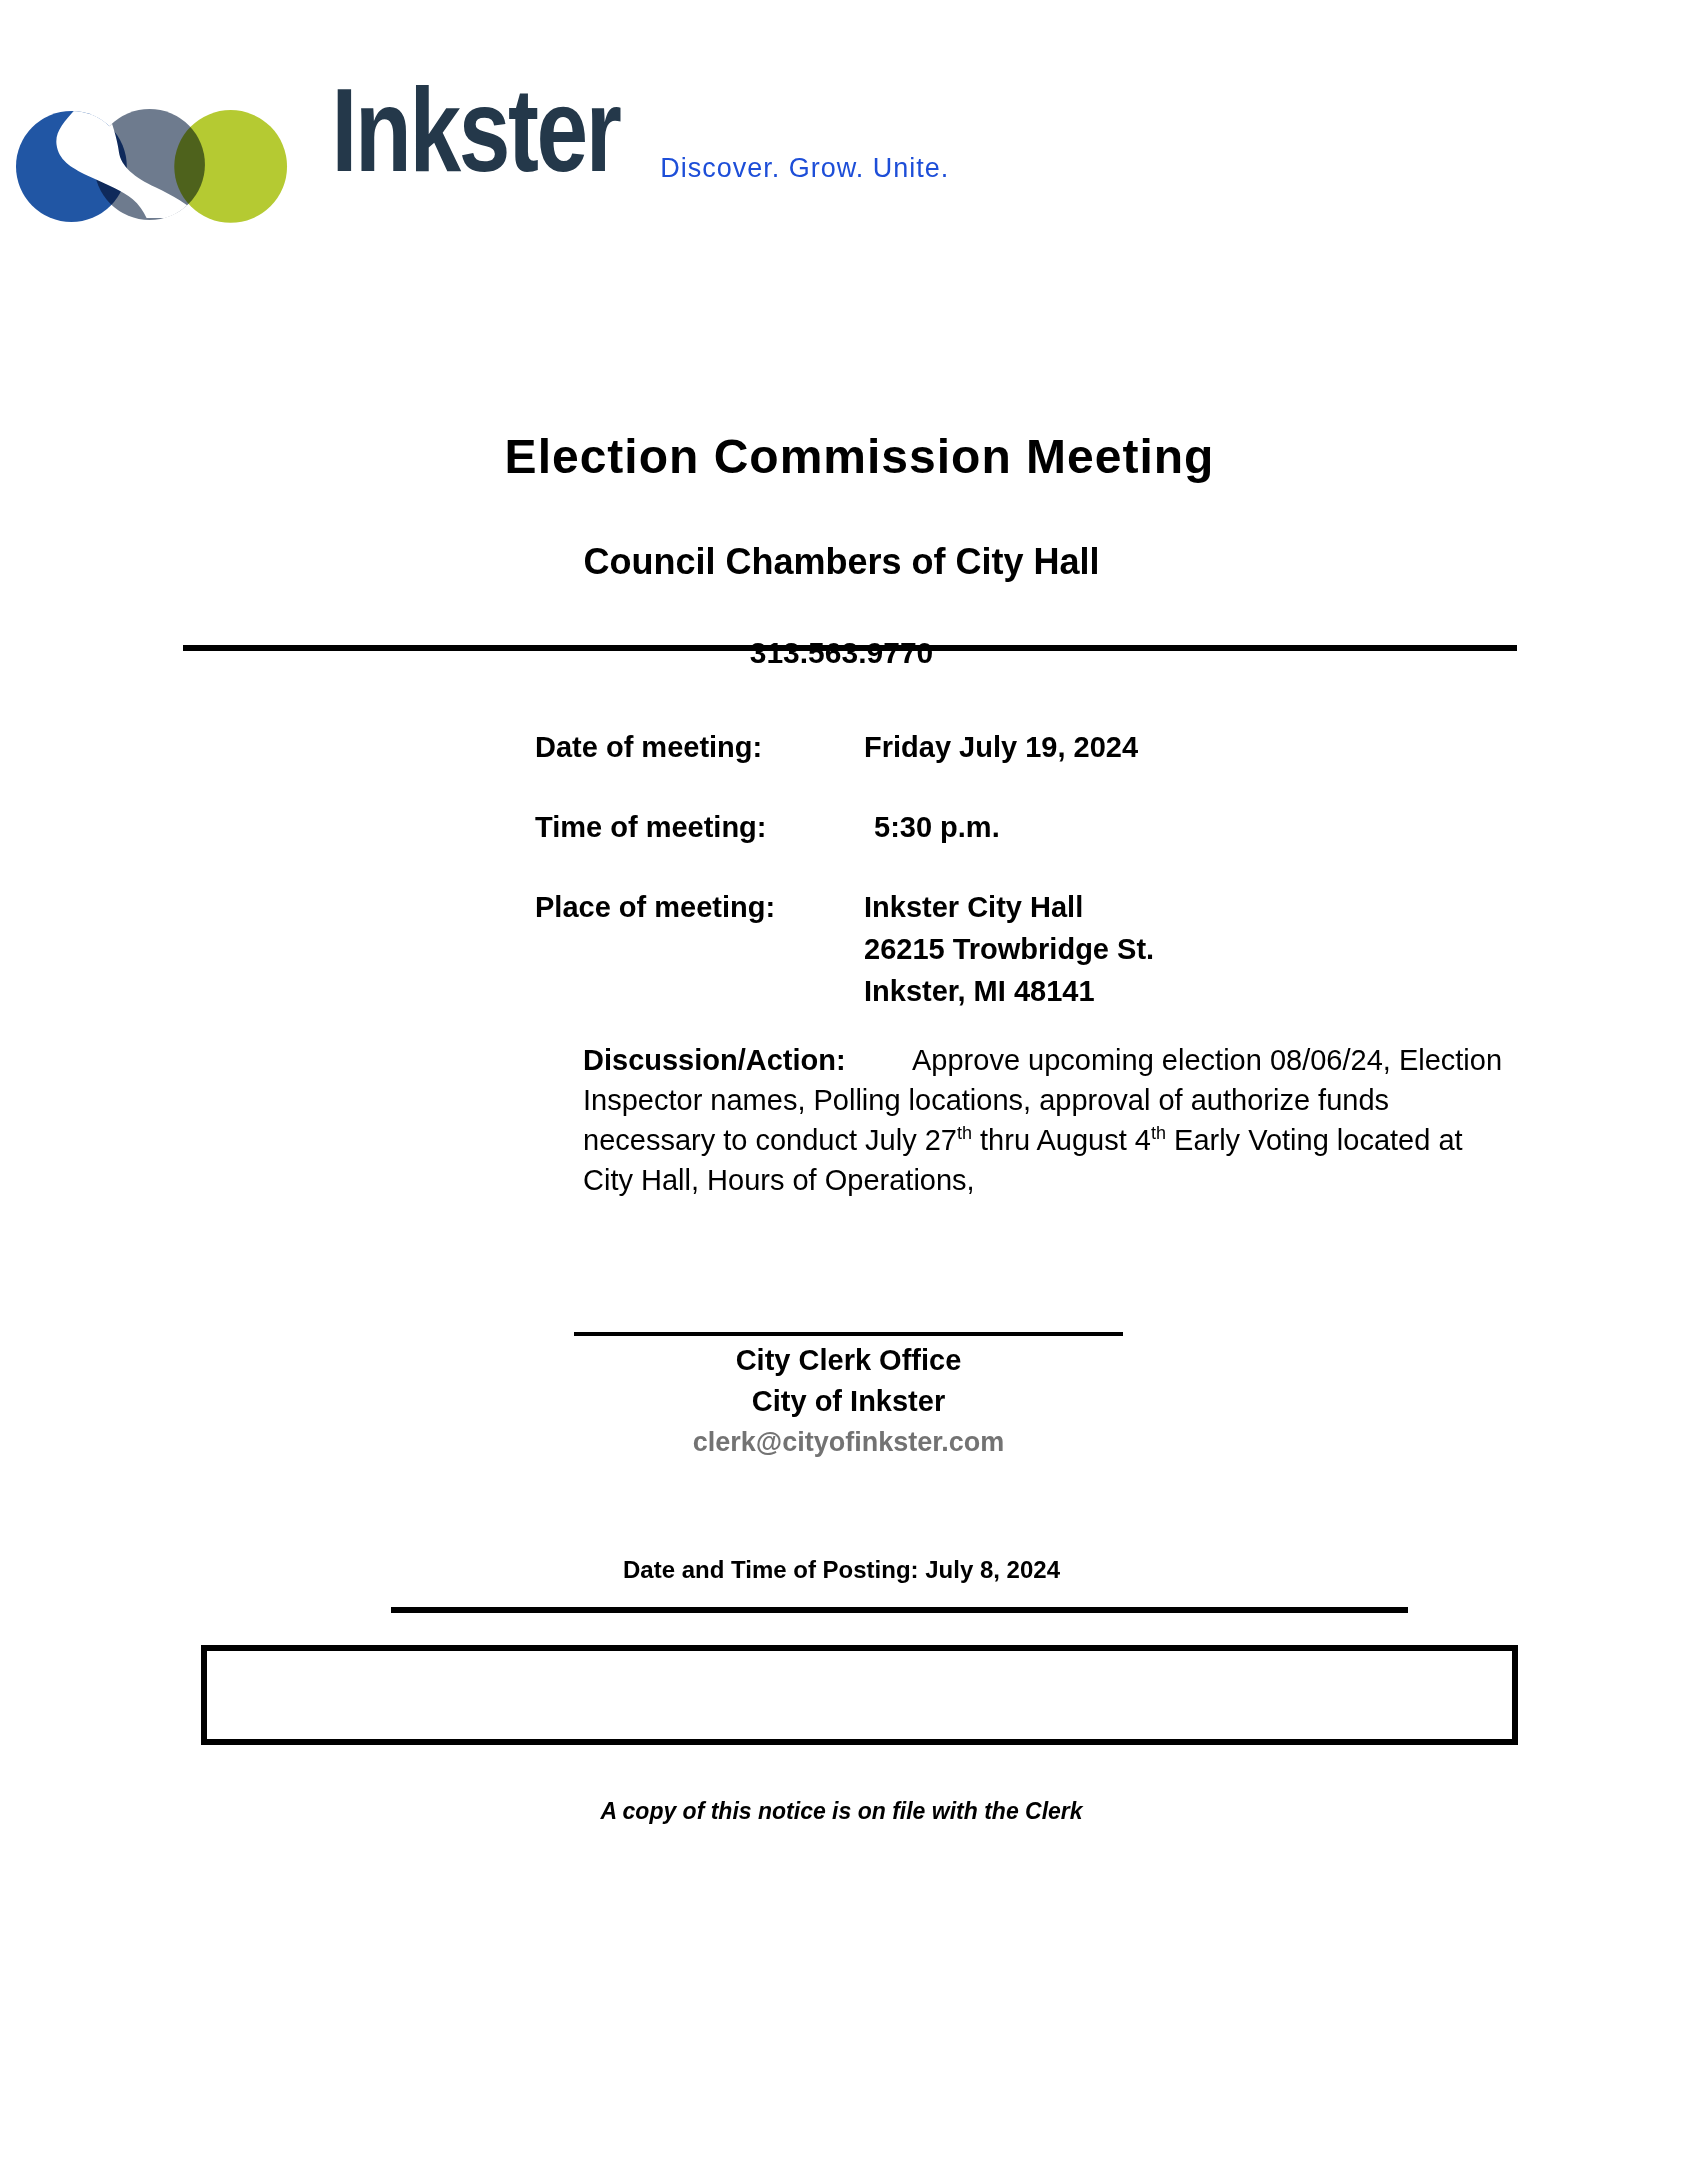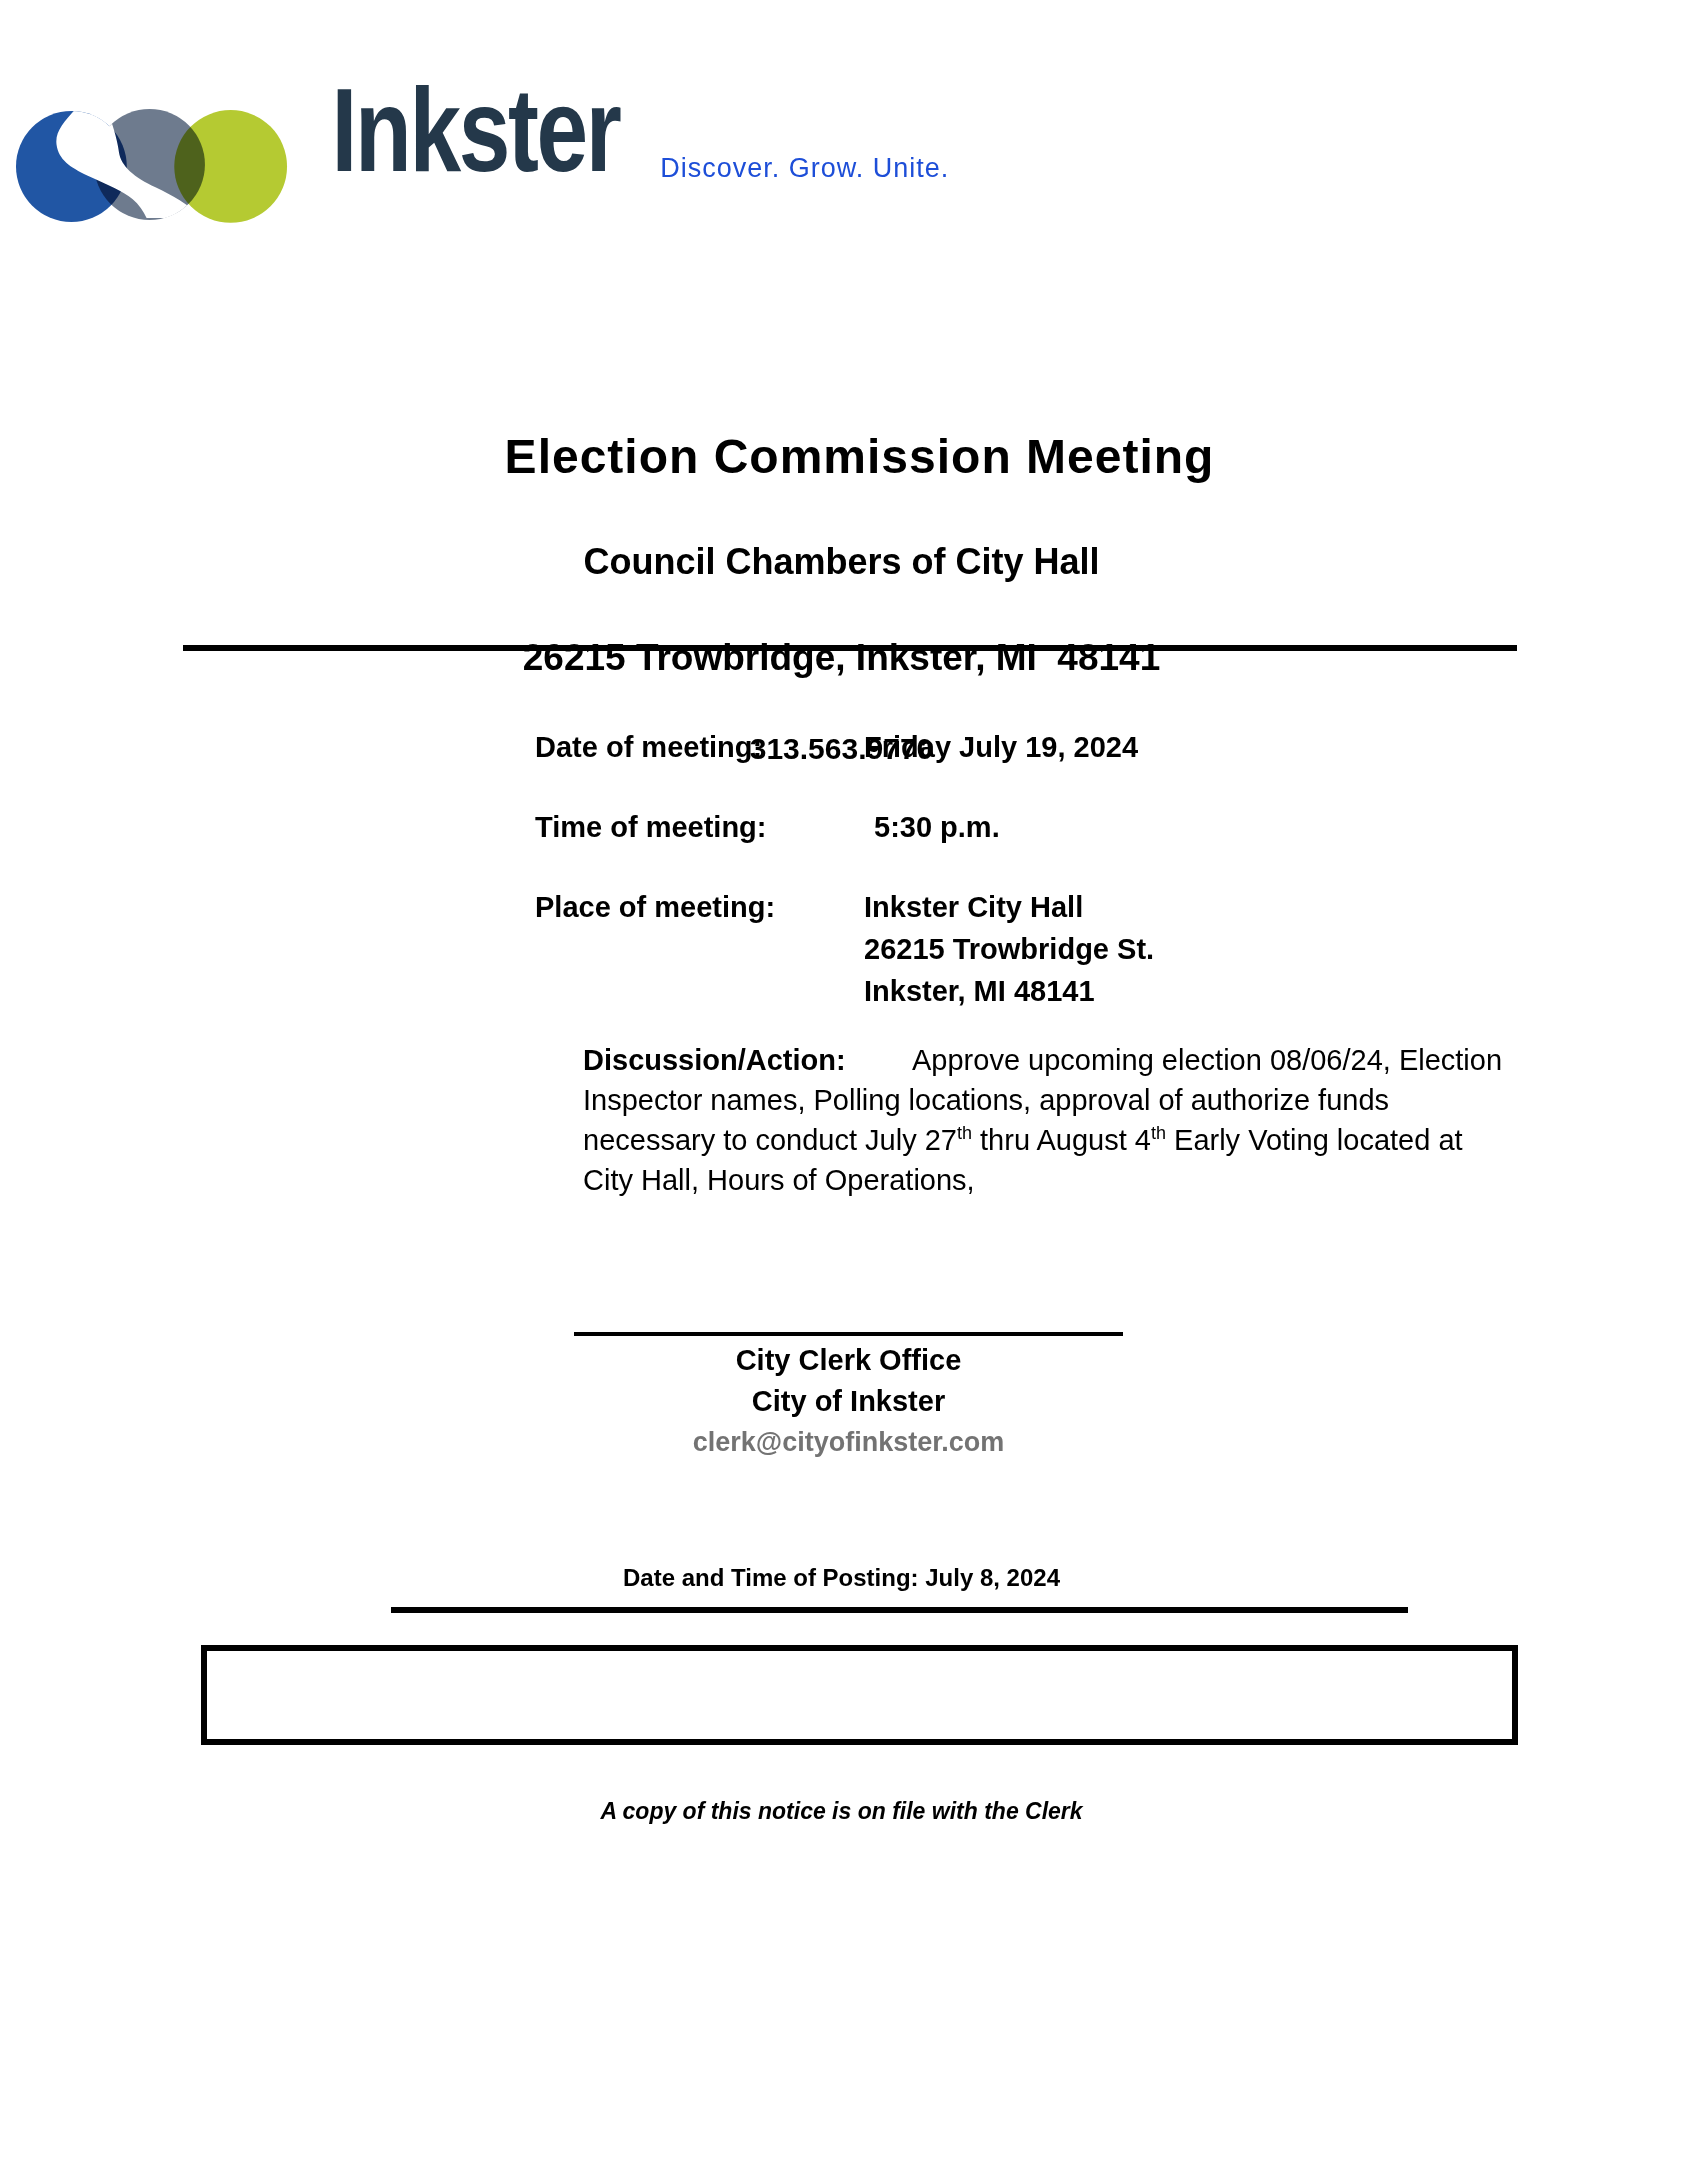--- a/index.html
+++ b/index.html
@@ -110,21 +110,20 @@
   .sig-email  { font-size: 27px; line-height: 31px; margin-top: 9px; }
 
   
   .posting-line {
     position: absolute;
     top: 1556px; left: 0;
     width: 100%;
     text-align: center;
     font-size: 24px;
     font-weight: bold;
-    margin-top: 8px;
   }
   .rule-bottom {
     position: absolute;
     top: 1607px; left: 391px;
     width: 1017px; height: 6px;
     background: #000;
   }
   .empty-box {
     position: absolute;
     top: 1645px; left: 201px;
@@ -162,21 +161,20 @@
       <circle cx="217" cy="62" r="57" fill="#b5ca32" style="mix-blend-mode:multiply"></circle>
       <path clip-path="url(#circles-clip)" fill="#ffffff" d="M 64,0 C 50,15 39,26 41,40 C 43,55 55,63 72,71 C 94,81 108,87 118,95 C 124,100 129,107 132,114 L 190,114 C 173,100 158,91 141,83 C 120,73 106,62 104,47 C 102,32 96,14 90,0 Z"></path>
     </svg>
     <div class="logo-wordmark" style="color: rgb(36, 56, 74);">Inkster</div>
     <div class="logo-tagline" style="color: #1d4ed8;">Discover. Grow. Unite.</div>
   </div>
 
   <div class="title-block">
     <div class="doc-title">Election Commission Meeting</div>
     <div class="doc-venue">Council Chambers of City Hall</div>
-    <div class="doc-address">26215 Trowbridge, Inkster, MI  48141</div>
     <div class="doc-phone">313.563.9770</div>
   </div>
 
   <div class="rule-top"></div>
 
   <div class="info-block">
     <div class="info-row">
       <div class="info-label">Date of meeting:</div>
       <div class="info-value">Friday July 19, 2024</div>
     </div>

